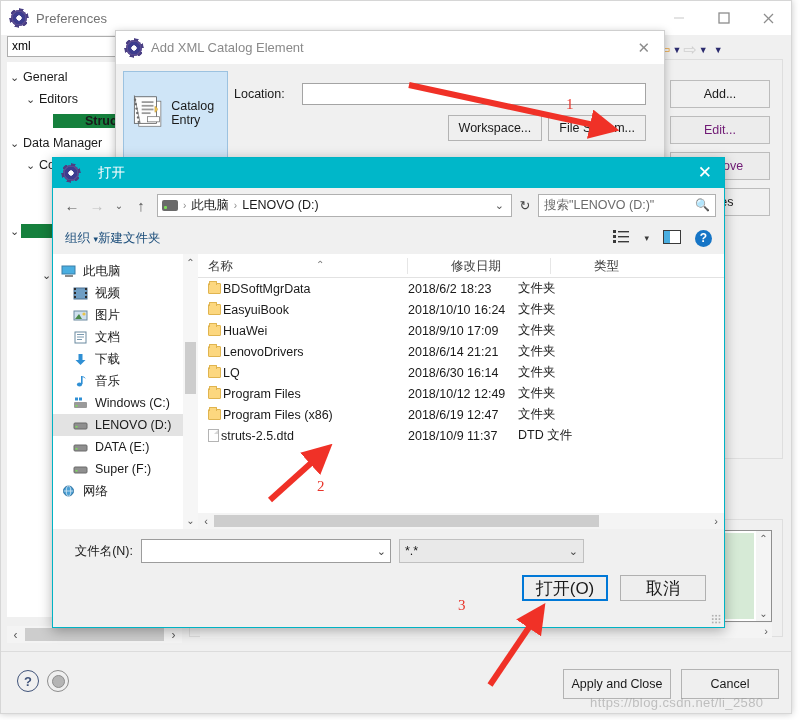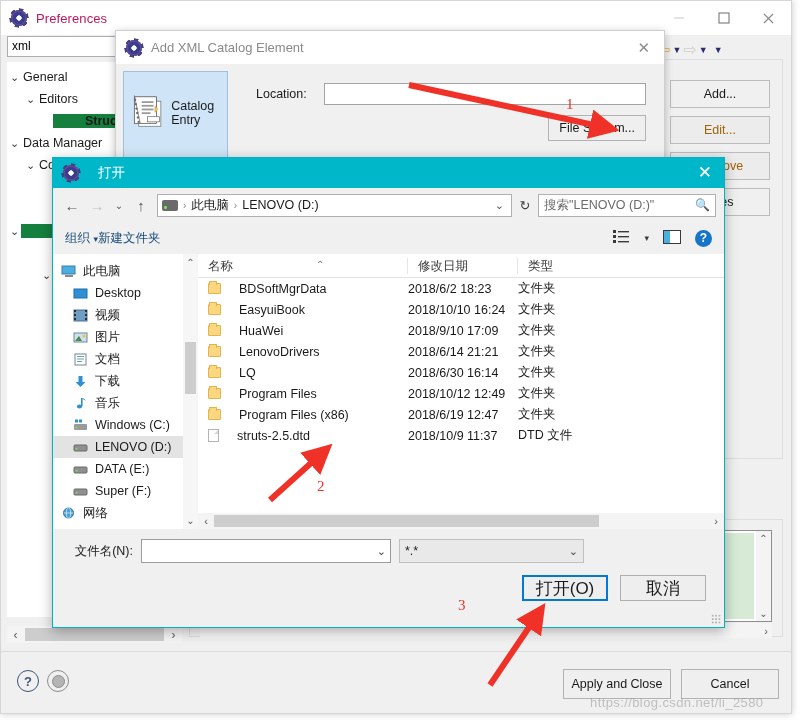--- a/index.html
+++ b/index.html
@@ -32,21 +32,21 @@
     position: absolute; left: 0; top: 0; width: 792px; height: 714px;
     background: #f0f0f0;
     border: 1px solid #d6d6d6;
     box-shadow: 0 0 7px rgba(0,0,0,0.22);
   }
   .prefs-titlebar {
     height: 34px; background: #ffffff; display: flex; align-items: center;
     padding-left: 10px; position: relative;
   }
   .prefs-title {
-    font-size: 13px; color: #be185d; margin-left: 9px; letter-spacing: .1px;
+    font-size: 13px; color: #737373; margin-left: 9px; letter-spacing: .1px;
   }
   .prefs-winbtns { position: absolute; right: 0; top: 0; height: 34px; display: flex; }
   .winbtn { width: 45px; height: 34px; display: flex; align-items: center; justify-content: center; color: #8d8d8d; }
   .ico-gear-sm {
     width: 16px; height: 16px; border-radius: 50%;
     background: radial-gradient(circle at 50% 50%, #ffffff 0 22%, #3d3d8f 24% 55%, #5b4d93 57% 100%);
     box-shadow: inset 0 0 0 1.5px #5a4c90;
     position: relative; flex: none;
   }
   .ico-gear-sm::after{
@@ -97,21 +97,21 @@
   .pane-group {
     position: absolute; left: 0; top: 22px; right: 0; height: 400px;
     border: 1px solid #dedede;
   }
   .pane-btncol { position: absolute; right: 12px; top: 20px; width: 100px; }
   .pbtn {
     width: 100px; height: 28px; margin-bottom: 8px; font-size: 12.5px;
     background: #f0f0f0; border: 1px solid #bcbcbc; color: #1a1a1a;
     display: flex; align-items: center; justify-content: center;
   }
-  .pbtn.disabled { color: #a16207; background: #ececec; }
+  .pbtn.disabled { color: #701a75; background: #ececec; }
   .pbtn.wide { width: 112px; margin-left: -12px; }
 
   .pane-group2 {
     position: absolute; left: 0; bottom: 6px; right: 0; height: 118px;
     border: 1px solid #dedede;
   }
   .detail-box {
     position: absolute; left: 10px; top: 10px; right: 10px; height: 92px;
     border: 1px solid #8e8e8e; background: #fff; display: flex;
   }
@@ -149,21 +149,21 @@
   .cat-titlebar { height: 33px; background: #fff; display: flex; align-items: center; padding-left: 10px; position: relative; }
   .cat-title { margin-left: 9px; font-size: 13px; color: #8a8a8a; }
   .cat-close { position: absolute; right: 14px; top: 8px; color: #8d8d8d; font-size: 15px; }
   .cat-body { position: absolute; left: 0; right: 0; top: 40px; bottom: 0; display: flex; }
   .cat-icon-panel {
     width: 105px; margin-left: 7px; background: #cfe5f7; border: 1px solid #9cc2e0;
     display: flex; flex-direction: row; align-items: center; justify-content: flex-end;
     padding-bottom: 4px;
   }
   .cat-icon-label { font-size: 12.5px; color: #1a1a1a; }
-  .cat-fields { flex: 1; padding: 12px 12px 0 28px; }
+  .cat-fields { flex: 1; padding: 12px 12px 0 6px; }
   .cat-row { display: flex; align-items: center; }
   .cat-label { font-size: 12.5px; width: 68px; }
   .cat-input { flex: 1; height: 22px; border: 1px solid #a4a4a4; background: #fff; margin-right: 6px; }
   .cat-btnrow { display: flex; justify-content: flex-end; gap: 6px; margin-top: 10px; padding-right: 6px; }
   .cat-btn { height: 26px; padding: 0 10px; border: 1px solid #b3b3b3; background: #efefef;
     display: flex; align-items: center; justify-content: center; font-size: 12.5px; }
 
   
   .openwin {
     position: absolute; left: 52px; top: 157px; width: 673px; height: 471px;
@@ -199,24 +199,24 @@
   .ow-side { width: 145px; position: relative; padding-top: 6px; }
   .side-item { height: 22px; display: flex; align-items: center; padding-left: 20px; gap: 7px; font-size: 12.5px; white-space: nowrap; }
   .side-item.sel { background: #e3e3e3; }
   .side-item.root { padding-left: 8px; }
   .side-scroll { position: absolute; right: 0; top: 0; bottom: 0; width: 15px; background: #f6f6f6;
     display: flex; flex-direction: column; justify-content: space-between; align-items: center;
     color: #5a5a5a; font-size: 10px; padding: 3px 0; }
   .side-scroll .thumb { position:absolute; top: 88px; width: 11px; height: 52px; background: #cdcdcd; }
   .ow-filelist { flex: 1; position: relative; }
   .fl-head { height: 24px; display: flex; align-items: center; font-size: 12.5px; color: #3b3b3b;
-    border-bottom: 1px solid #e2e2e2; }
+    border-bottom: 1px solid #e2e2e2; gap: 33px; }
   .fl-head > div { padding-left: 10px; border-right: 1px solid #e6e6e6; height: 16px; line-height: 16px; }
   .fl-row { height: 21px; display: flex; align-items: center; font-size: 12.5px; }
-  .fl-name { width: 210px; display: flex; align-items: center; gap: 18px; padding-left: 10px; }
+  .fl-name { width: 210px; display: flex; align-items: center; gap: 2px; padding-left: 10px; }
   .fl-date { width: 110px; }
   .fl-type { width: 100px; }
   .folder-ico { width: 13px; height: 11px; background: #fcd77f; border: 1px solid #e0b44f;
     border-radius: 1px; position: relative; flex: none; }
   .folder-ico::before { content:""; position:absolute; left:0; top:-3px; width:6px; height:3px;
     background:#fcd77f; border:1px solid #e0b44f; border-bottom:none; border-radius:1px 1px 0 0;}
   .file-ico { width: 11px; height: 13px; background: #fff; border: 1px solid #b4b4b4; flex: none; position: relative; }
   .file-ico::after { content:""; position:absolute; right:0; top:0; border-width: 0 0 4px 4px;
     border-style: solid; border-color: transparent transparent #d8d8d8 transparent; }
   .fl-hscroll { position: absolute; left: 0; right: 0; bottom: 0; height: 16px; background: #f4f4f4;
@@ -425,20 +425,23 @@
         </svg>
         <span class="cat-icon-label">Catalog Entry</span>
       </div>
       <div class="cat-fields">
         <div class="cat-row">
           <span class="cat-label">Location:</span>
           <span class="cat-input"></span>
         </div>
         <div class="cat-btnrow">
           <div class="cat-btn">
+            <span>Workspace...</span>
+          </div>
+          <div class="cat-btn">
             <span>File System...</span>
           </div>
         </div>
       </div>
     </div>
   </div>
 
   <div class="openwin">
 
     <div class="ow-title">
@@ -500,26 +503,20 @@
       <div class="ow-side">
         <div class="side-item root">
           <svg width="15" height="13" viewBox="0 0 15 13">
               <rect x="1" y="1" width="13" height="8" fill="#4aaee0" stroke="#3a7fa8"></rect>
               <rect x="4" y="10" width="8" height="2" fill="#8a8a8a"></rect>
             </svg>
           <span>此电脑</span>
         </div>
         <div class="side-item">
           <svg width="15" height="13" viewBox="0 0 15 13">
-              <rect x="1" y="2" width="13" height="9" fill="#2f8fd4" stroke="#1f6ea8"></rect>
-            </svg>
-          <span>Desktop</span>
-        </div>
-        <div class="side-item">
-          <svg width="15" height="13" viewBox="0 0 15 13">
               <rect x="1" y="1" width="13" height="11" fill="#6f9ec4" stroke="#4a6f8f"></rect>
               <g fill="#2d2d2d">
                 <rect x="1" y="1" width="2" height="2"></rect>
                 <rect x="1" y="5" width="2" height="2"></rect>
                 <rect x="1" y="9" width="2" height="2"></rect>
                 <rect x="12" y="1" width="2" height="2"></rect>
                 <rect x="12" y="5" width="2" height="2"></rect>
                 <rect x="12" y="9" width="2" height="2"></rect>
               </g>
             </svg>

